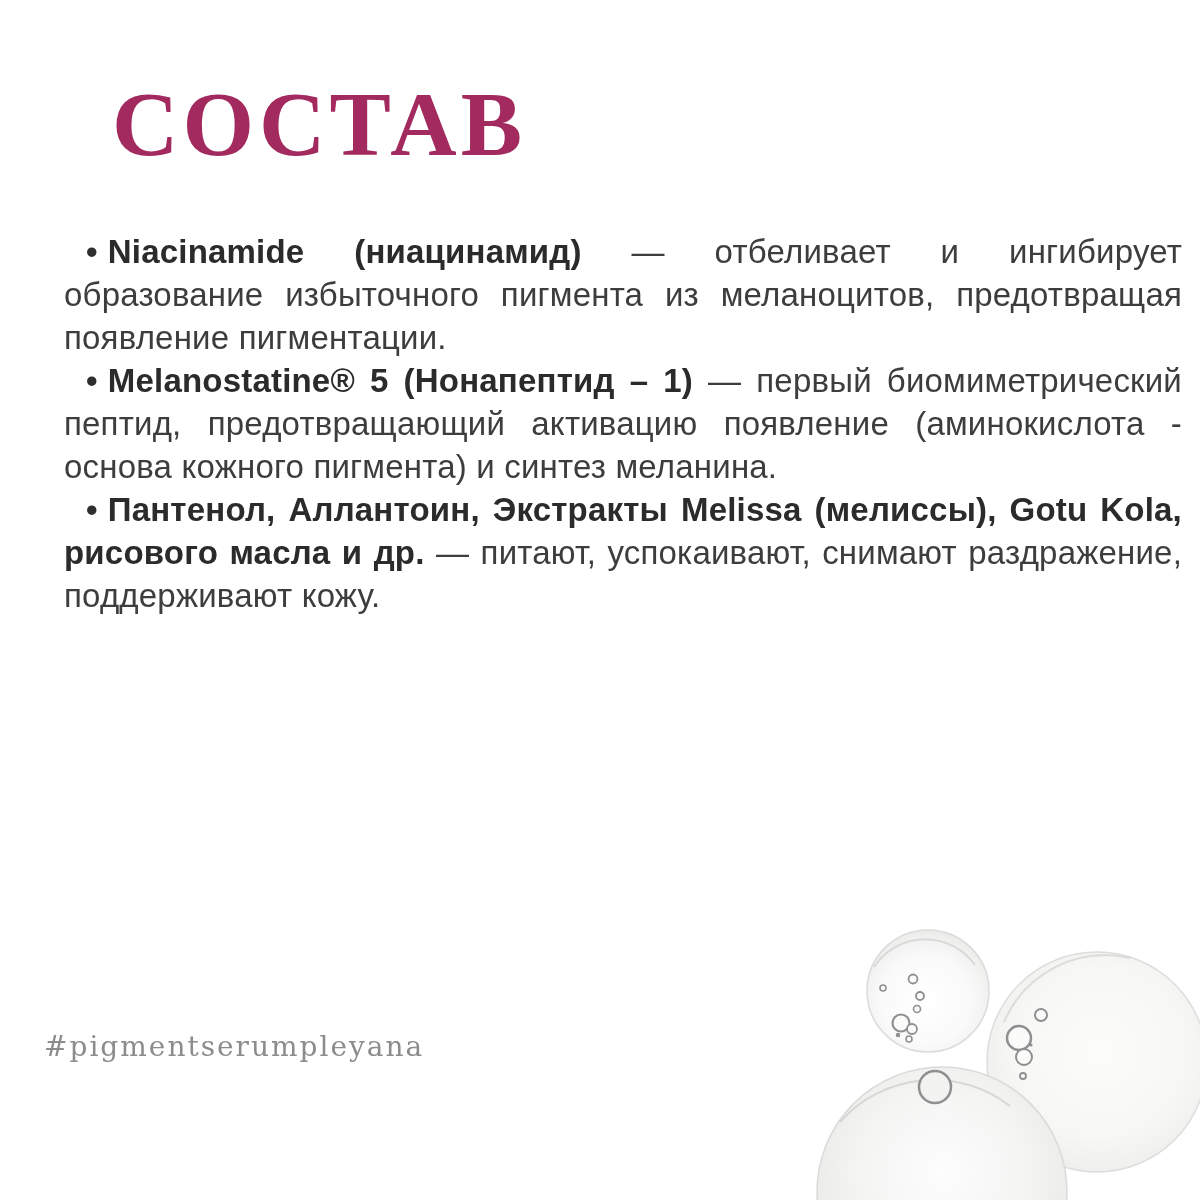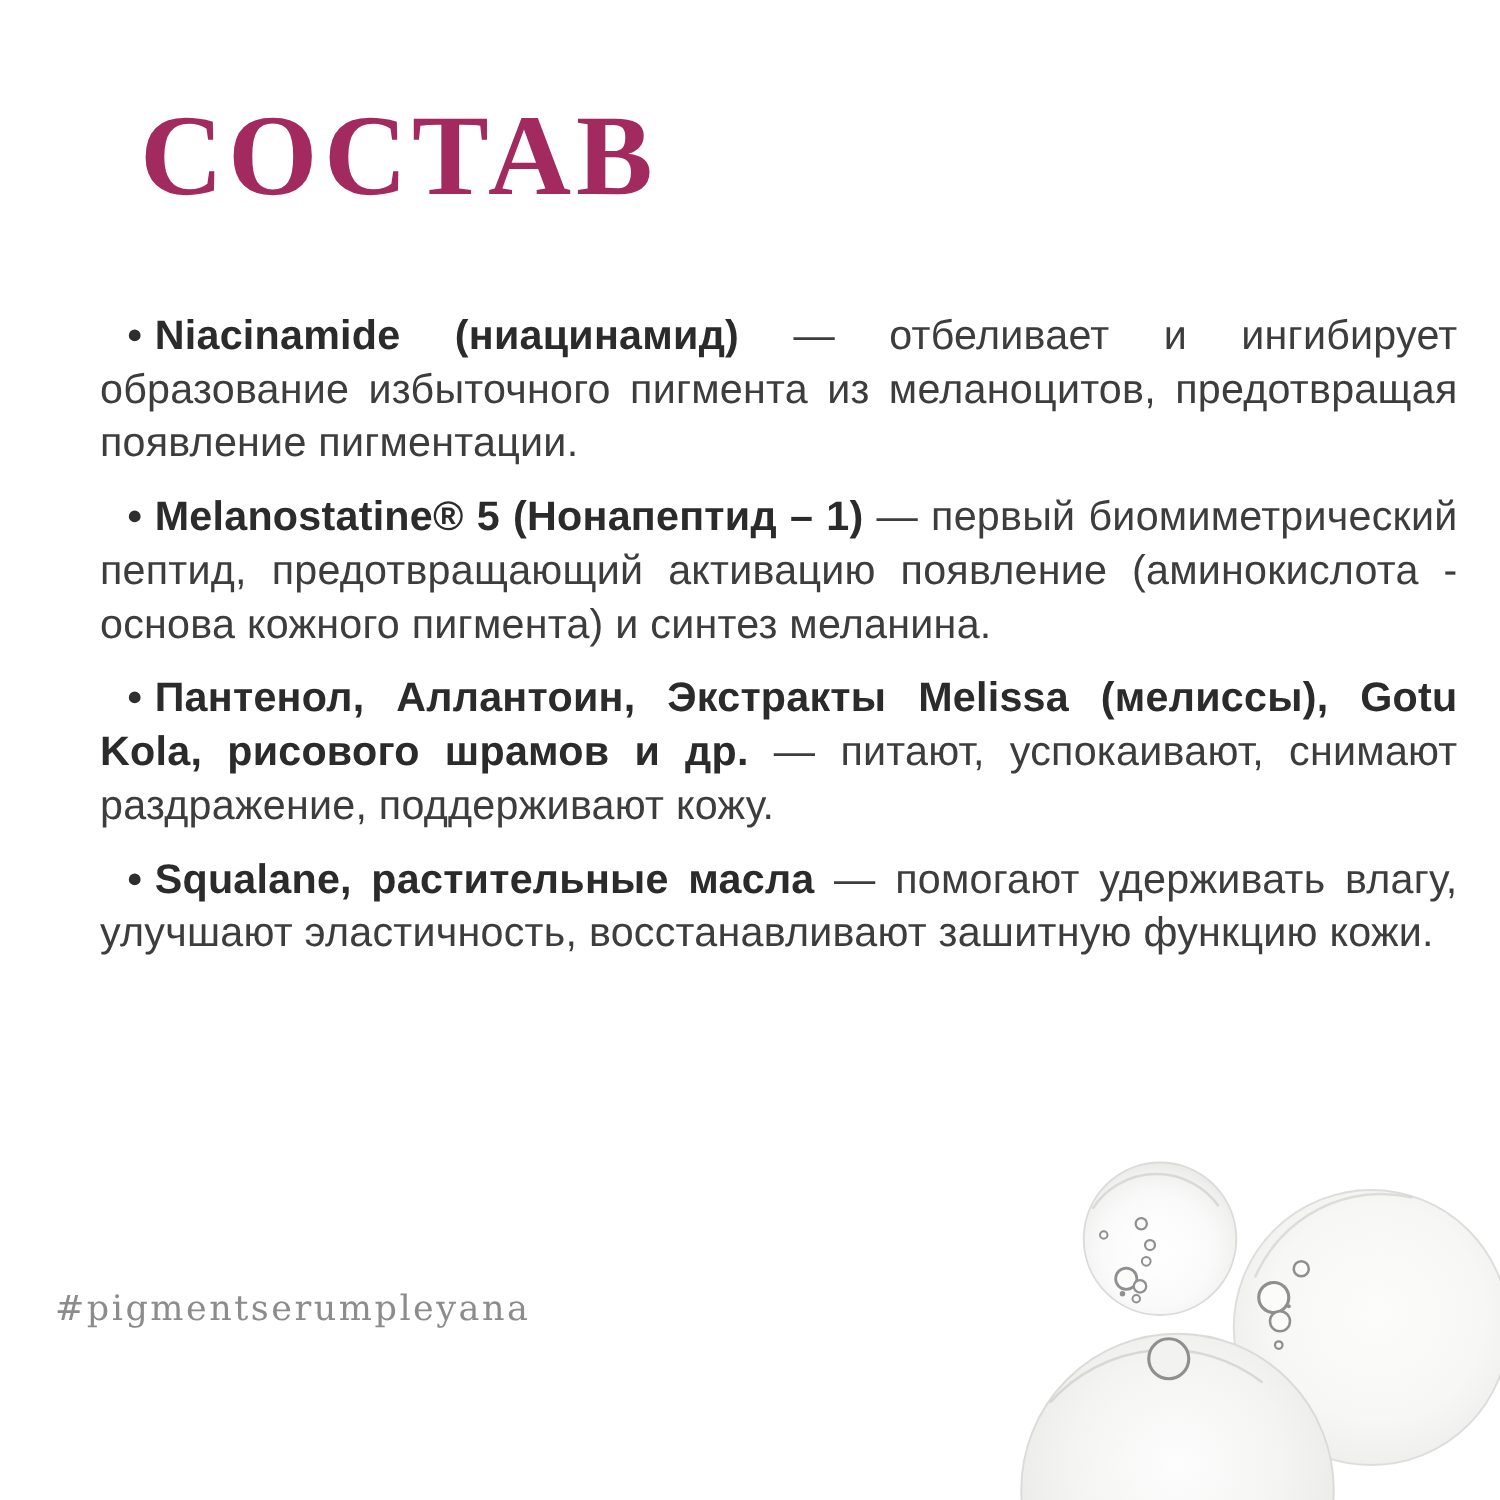--- a/index.html
+++ b/index.html
@@ -33,21 +33,21 @@
     left: 64px;
     right: 62px;
     top: 230px;
     text-align: justify;
     font-size: 33px;
     line-height: 43px;
     color: #3d3d3d;
     letter-spacing: 0.2px;
   }
   .ingredients p {
-    margin: 16px;
+    margin: 0;
     text-indent: 22px;
   }
   .bullet-marker {
     font-weight: 700;
     color: #2e2e2e;
     padding-right: 10px;
   }
   .ingredient-name {
     font-weight: 700;
     color: #2b2b2b;
@@ -76,22 +76,21 @@
 </head>
 <body>
 
 <div class="page">
 
   <h1 class="page-title">СОСТАВ</h1>
 
   <div class="ingredients">
     <p><span class="bullet-marker">•</span><span class="ingredient-name">Niacinamide (ниацинамид)</span> <span class="ingredient-desc">— отбеливает и ингибирует образование избыточного пигмента из меланоцитов, предотвращая появление пигментации.</span></p>
     <p><span class="bullet-marker">•</span><span class="ingredient-name">Melanostatine® 5 (Нонапептид – 1)</span> <span class="ingredient-desc">— первый биомиметрический пептид, предотвращающий активацию появление (аминокислота - основа кожного пигмента) и синтез меланина.</span></p>
-    <p><span class="bullet-marker">•</span><span class="ingredient-name">Пантенол, Аллантоин, Экстракты Melissa (мелиссы), Gotu Kola, рисового шрамов и др.</span> <span class="ingredient-desc">— питают, успокаивают, снимают раздражение, поддерживают кожу.</span></p>
-    <p><span class="bullet-marker">•</span><span class="ingredient-name">Squalane, растительные масла</span> <span class="ingredient-desc">— помогают удерживать влагу, улучшают эластичность, восстанавливают зашитную функцию кожи.</span></p>
+    <p><span class="bullet-marker">•</span><span class="ingredient-name">Пантенол, Аллантоин, Экстракты Melissa (мелиссы), Gotu Kola, рисового масла и др.</span> <span class="ingredient-desc">— питают, успокаивают, снимают раздражение, поддерживают кожу.</span></p>
   </div>
 
   <div class="hashtag">#pigmentserumpleyana</div>
 
   <svg class="drops-svg" viewBox="0 0 1200 1200" xmlns="http://www.w3.org/2000/svg">
     <defs>
       <radialGradient id="gDropA" cx="48%" cy="58%" r="60%">
         <stop offset="0%" stop-color="#ffffff"></stop>
         <stop offset="60%" stop-color="#fafafa"></stop>
         <stop offset="86%" stop-color="#f1f1f0"></stop>

